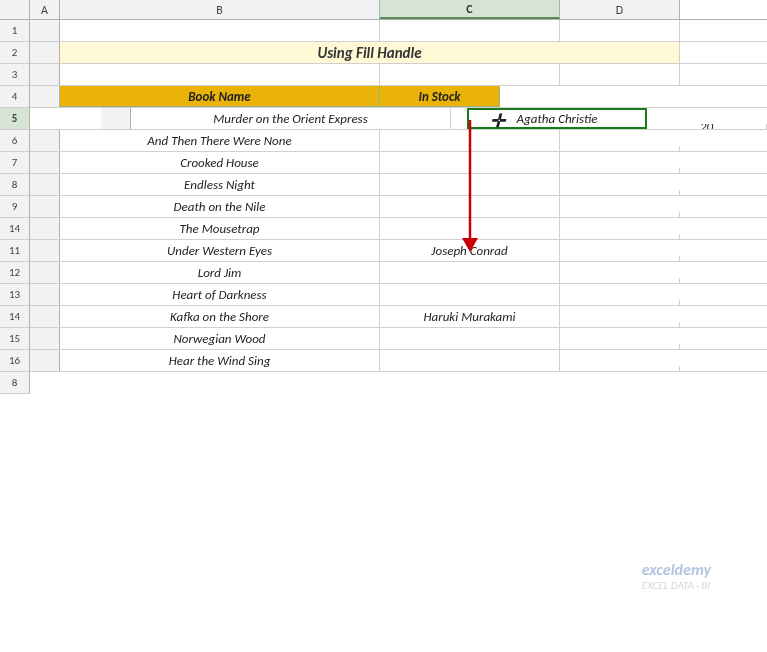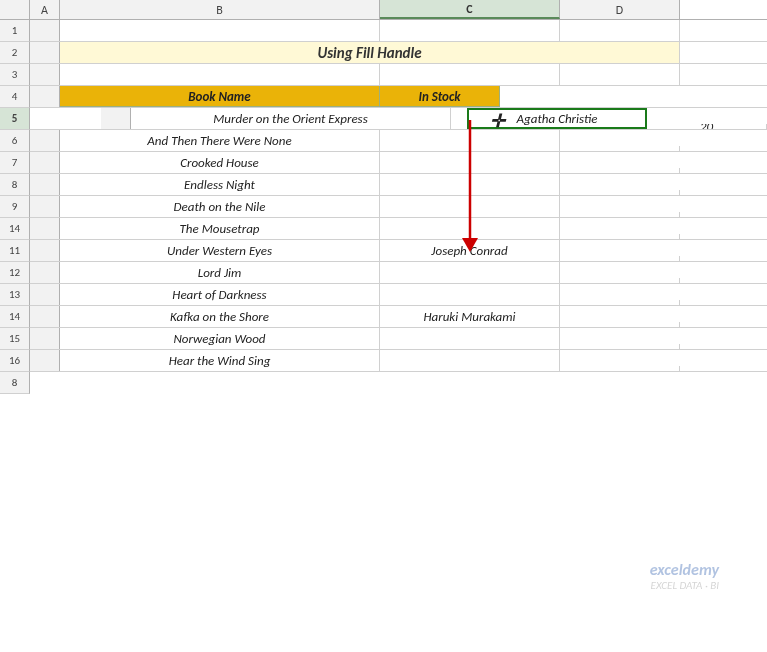--- a/index.html
+++ b/index.html
@@ -154,25 +154,25 @@
 
     
     .cell-c5-selected {
       border: 2px solid #1a7a1a !important;
     }
 
     
     .watermark {
       position: absolute;
       bottom: 60px;
-      right: 48px;
+      right: 56px;
       opacity: 0.35;
       font-size: 11px;
       color: #888;
-      text-align: right;
+      text-align: left;
       pointer-events: none;
     }
 
     .watermark .wm-logo {
       font-size: 16px;
       font-weight: bold;
       color: #2255aa;
     }
 
     .grid-container {

